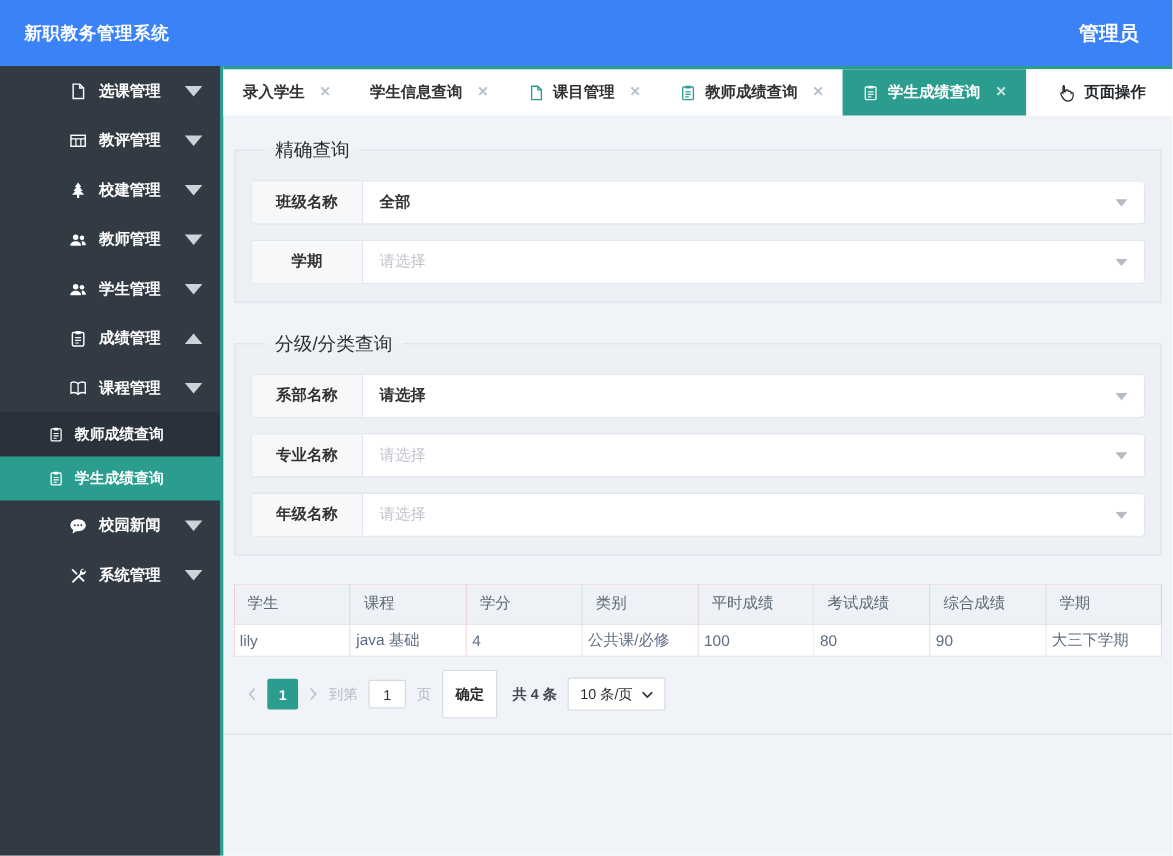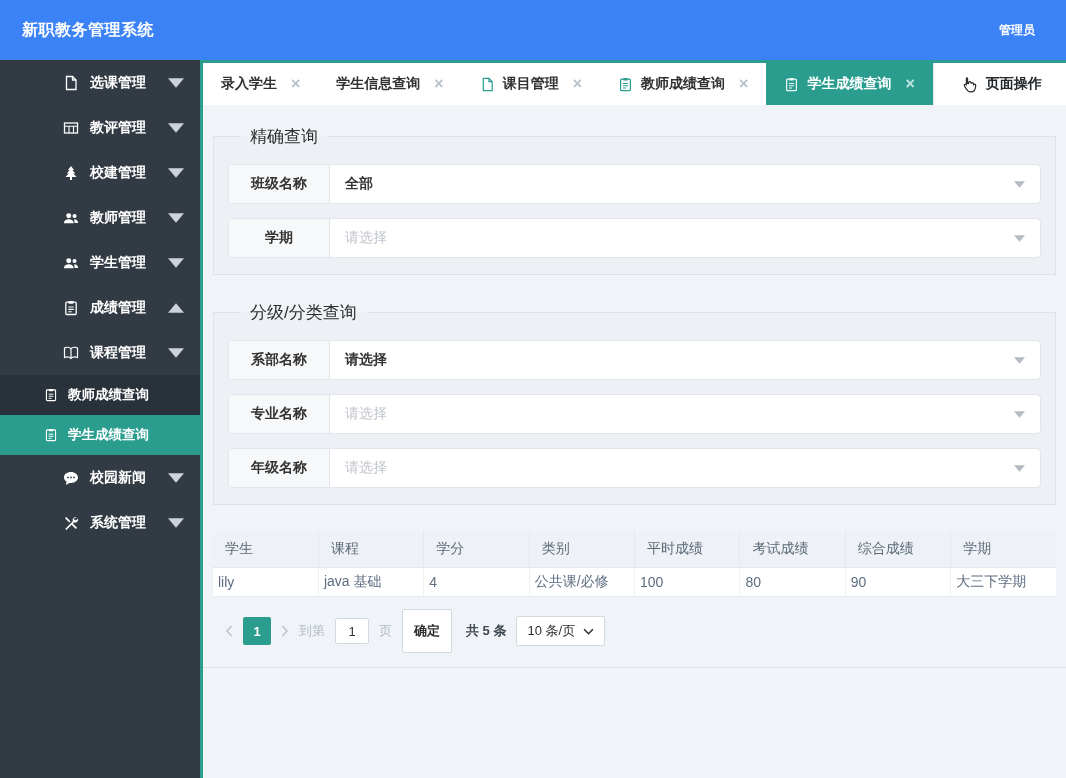--- a/index.html
+++ b/index.html
@@ -4,21 +4,21 @@
 <style>
   html,body{margin:0;padding:0;background:#fff;}
   body{width:1066px;height:778px;overflow:hidden;
        font-family:"Liberation Sans","DejaVu Sans",sans-serif;}
   .app{width:1066px;height:778px;display:flex;flex-direction:column;overflow:hidden;}
 
   
   .hdr{flex:0 0 60px;background:#3b82f6;display:flex;align-items:center;
        justify-content:space-between;padding:0 22px;box-sizing:border-box;}
   .hdr .title{color:#fff;font-size:16px;font-weight:bold;letter-spacing:.5px;}
-  .hdr .user{color:#fff;font-size:12px;font-weight:bold;display:flex;align-items:center;gap:9px;cursor:pointer;}
+  .hdr .user{color:#fff;font-size:18px;font-weight:bold;display:flex;align-items:center;gap:9px;cursor:pointer;}
   .hdr .user .ic{color:#cfd4da;}
 
   
   .main{flex:1;display:flex;min-height:0;}
 
   
   .sidebar{flex:0 0 200px;width:200px;background:#323b44;overflow:hidden;}
   .side-item{height:45px;display:flex;align-items:center;gap:11px;
              padding:0 16px 0 20px;color:#fff;font-size:14px;font-weight:600;cursor:pointer;margin-left:43px;}
   .side-item .ic svg{width:16px;height:16px;display:block;}
@@ -439,21 +439,21 @@
             <span class="ic">
                 <svg viewBox="0 0 8 12">
                   <path d="M1.5 1L6 6l-4.5 5" fill="none" stroke="currentColor" stroke-width="1.6"></path>
                 </svg>
               </span>
           </span>
           <span class="pg-label">到第</span>
           <input class="pg-input" value="1" style="">
           <span class="pg-label">页</span>
           <button class="pg-confirm">确定</button>
-          <span class="pg-total">共 5 条</span>
+          <span class="pg-total">共 4 条</span>
           <span class="pg-size">
             <span>10 条/页</span>
             <span class="ic">
                 <svg viewBox="0 0 12 8">
                   <path d="M1 1.5l5 5 5-5" fill="none" stroke="currentColor" stroke-width="1.8"></path>
                 </svg>
               </span>
           </span>
         </div>
 

